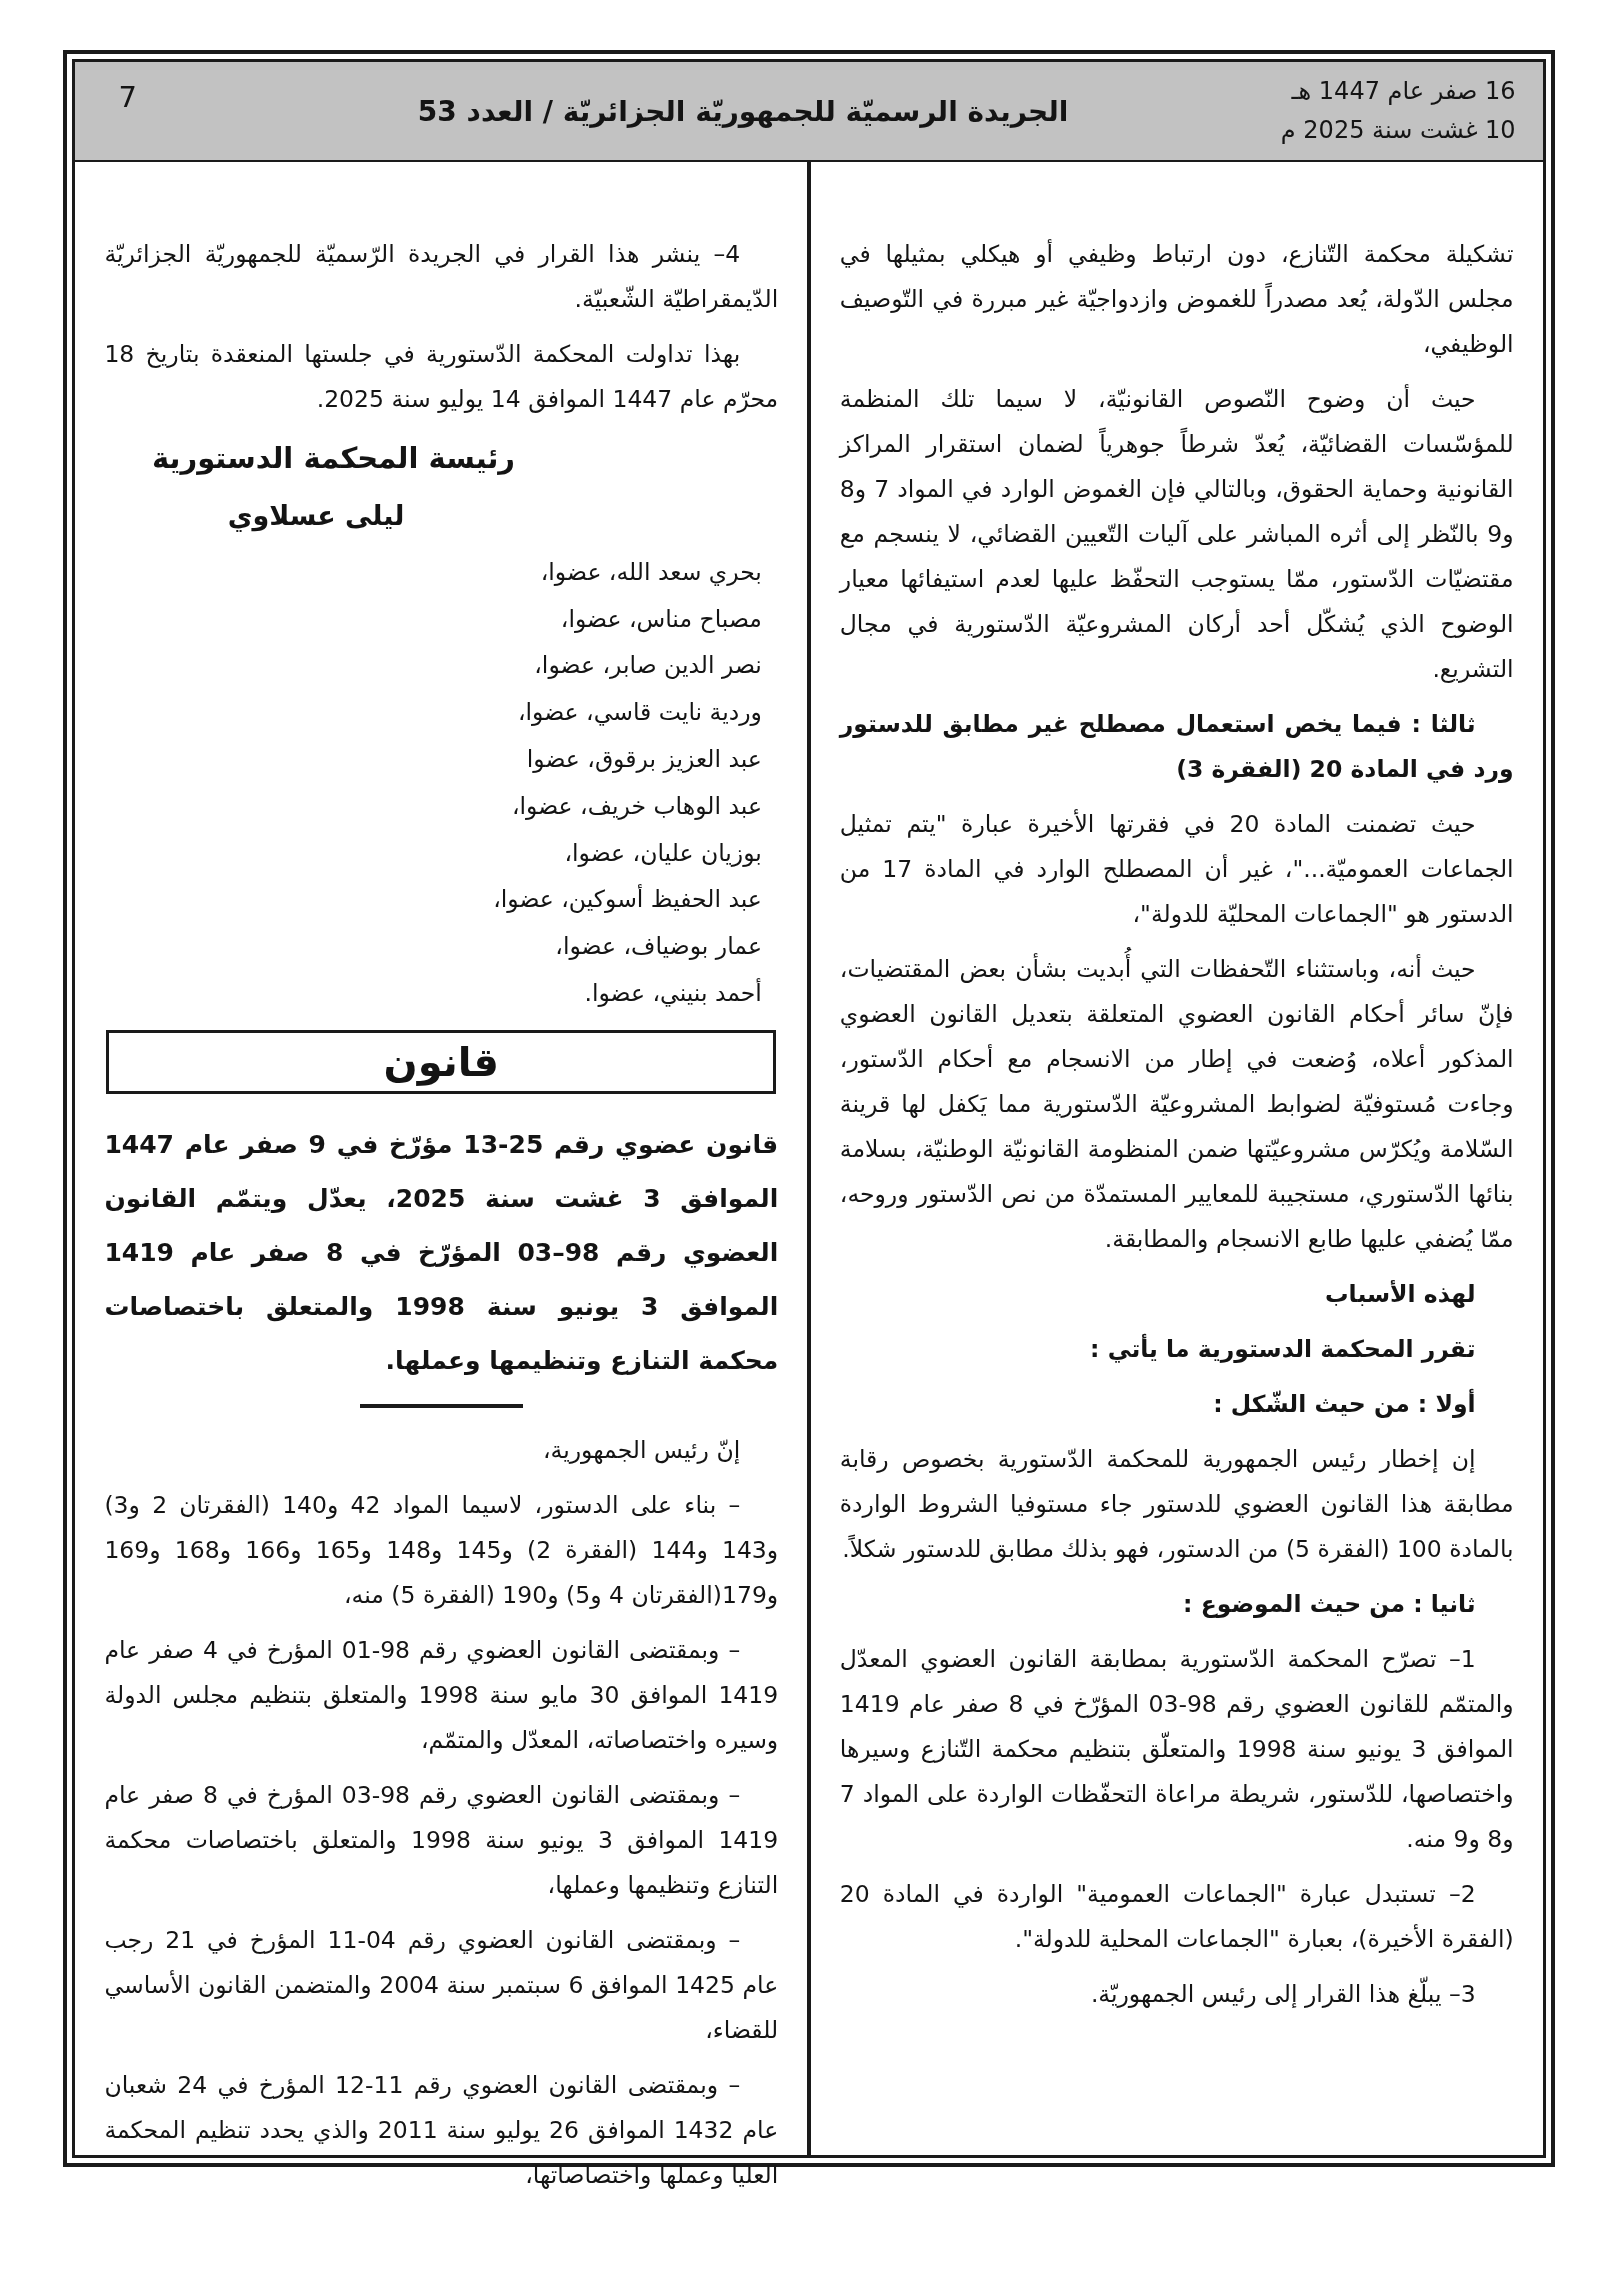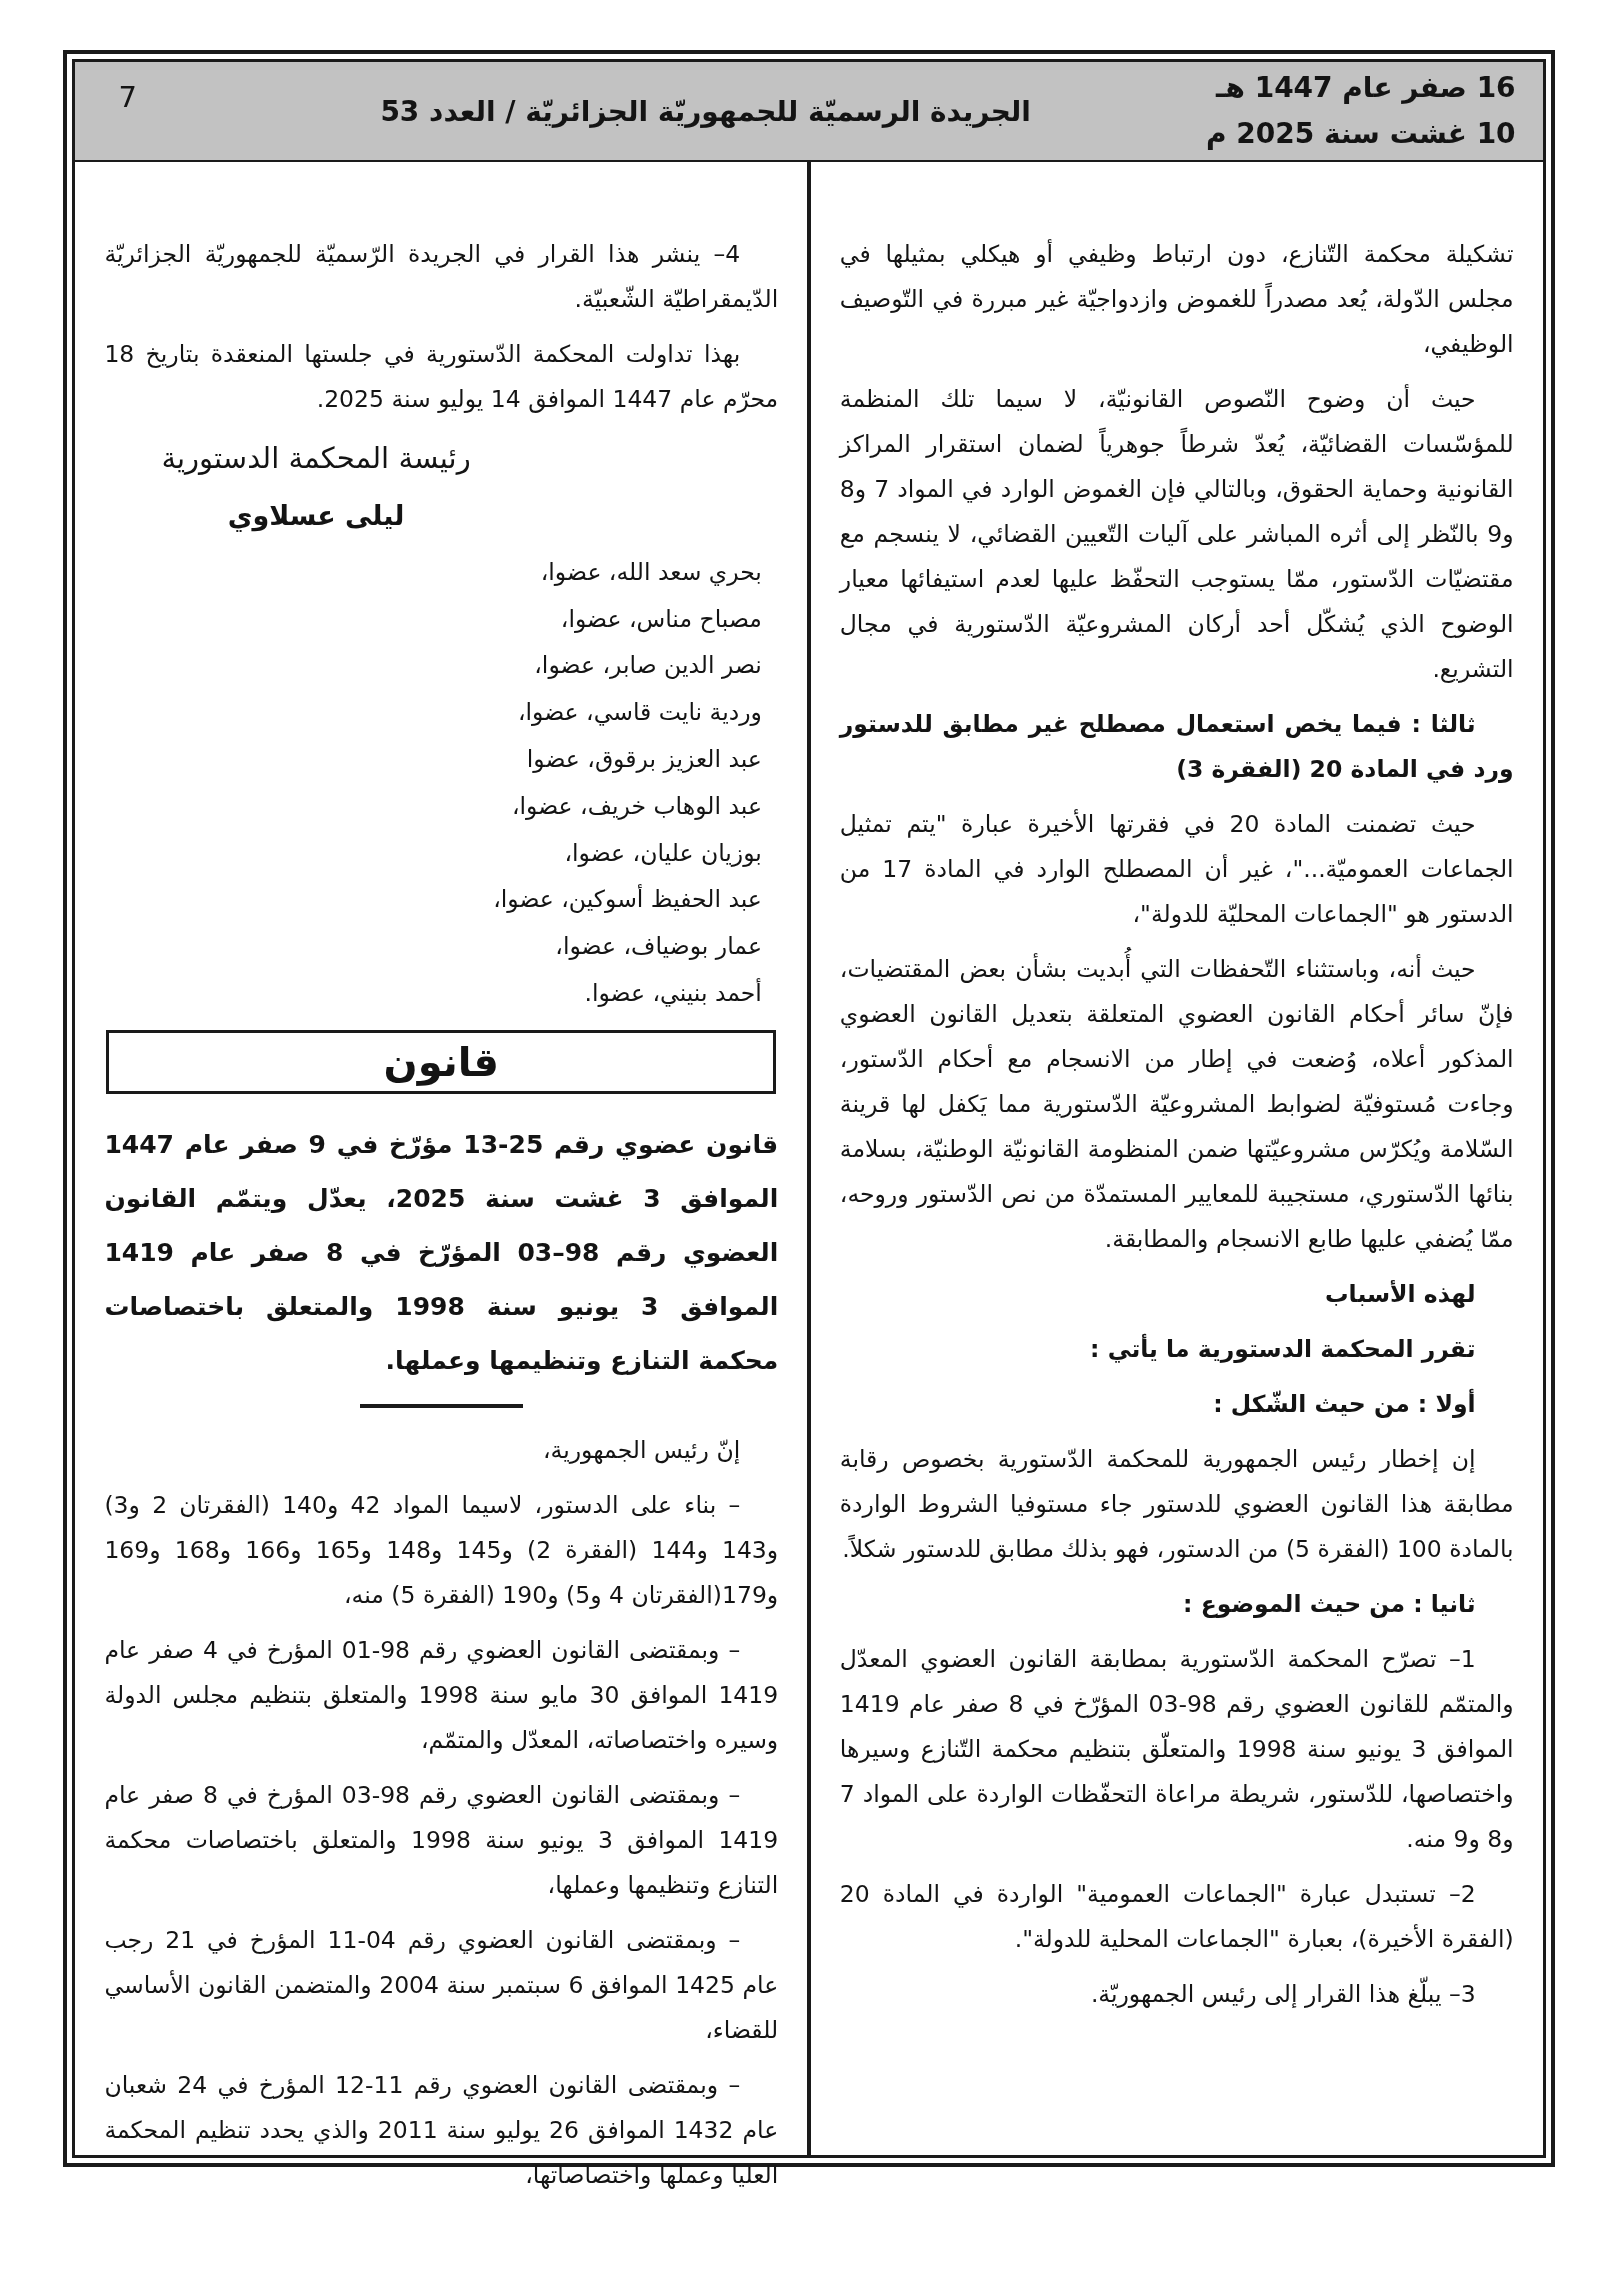--- a/index.html
+++ b/index.html
@@ -28,22 +28,22 @@
   .band {
     flex: 0 0 100px;
     background: #c2c2c2;
     border-bottom: 2.7px solid #1a1a1a;
     display: flex;
     align-items: center;
     justify-content: space-between;
     padding: 0 27px 0 43px;
   }
   .band .dates {
-    font-weight: bold;
-    font-size: 28px;
+    font-weight: normal;
+    font-size: 24px;
     line-height: 1.65;
     text-align: right;
     white-space: nowrap;
   }
   .band .gz-title {
     flex: 1;
     text-align: center;
     font-weight: bold;
     font-size: 28px;
     padding-left: 36px;
@@ -77,21 +77,21 @@
     text-align: right;
     padding-left: 54px;
     padding-right: 16.3px;
     margin-bottom: 1.8px !important;
   }
   .sig-wrap {
     width: 398px;
     margin: 3.6px auto 9px 12.7px;
     text-align: center;
   }
-  .sig-title { font-weight: normal; font-size: 29px; line-height: 52px; }
+  .sig-title { font-weight: bold; font-size: 29px; line-height: 52px; text-align: right; }
   .sig-name  { font-weight: bold; font-size: 27px; line-height: 51px; margin-top: 5.4px; text-align: center; }
   .law-box {
     border: 3.6px solid #1a1a1a;
     margin: 14.5px 1.8px 23.5px 1.8px;
     height: 64px;
     display: flex;
     align-items: center;
     justify-content: center;
     font-weight: bold;
     font-size: 40px;

